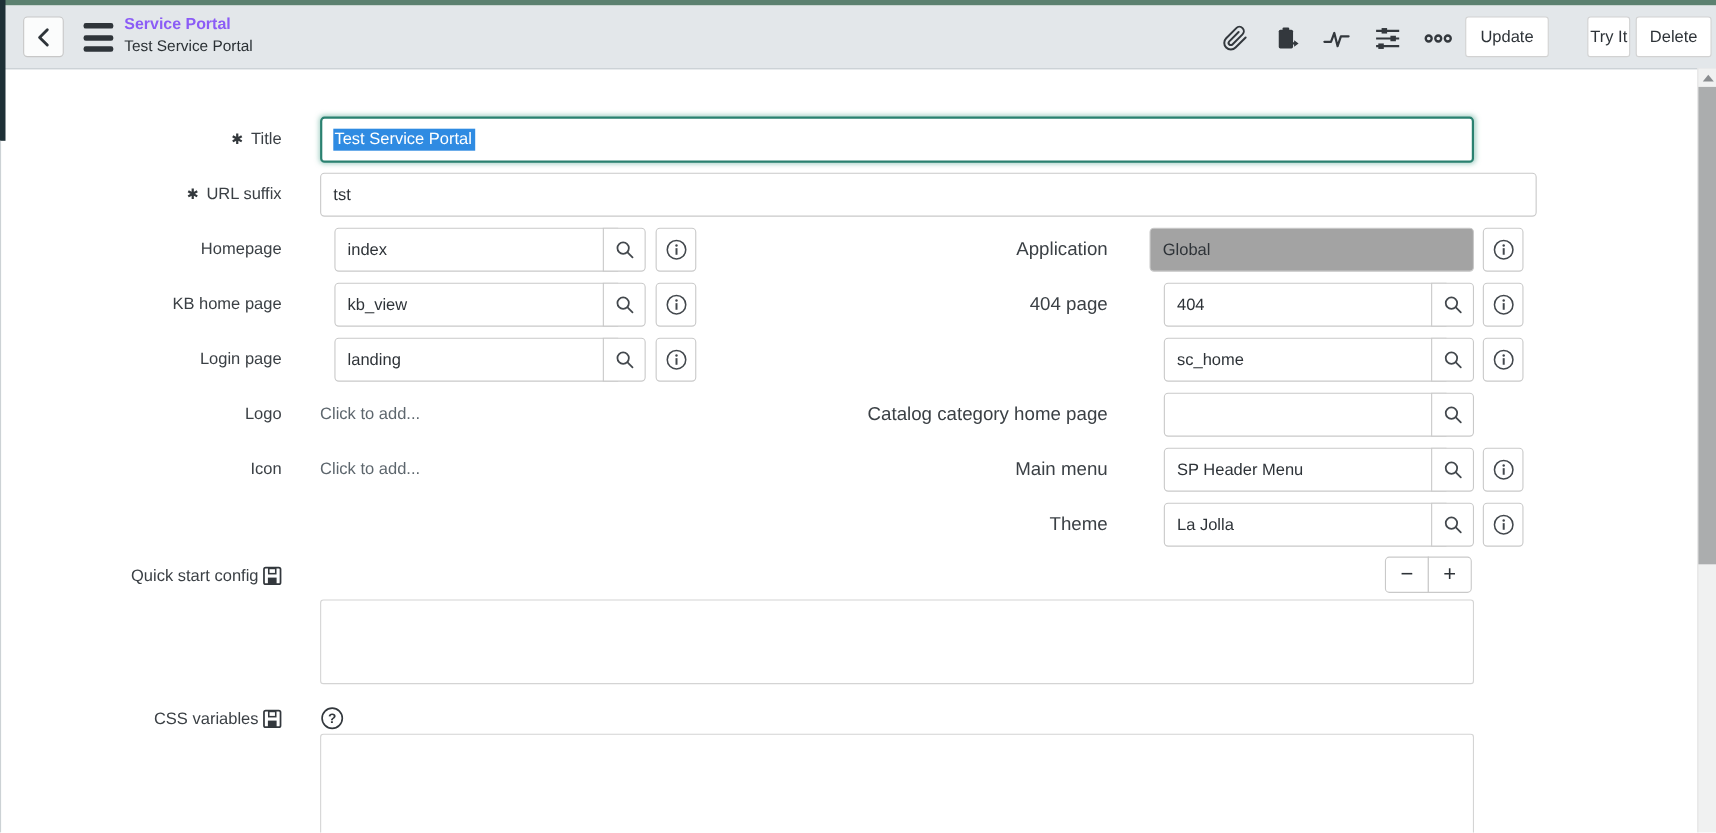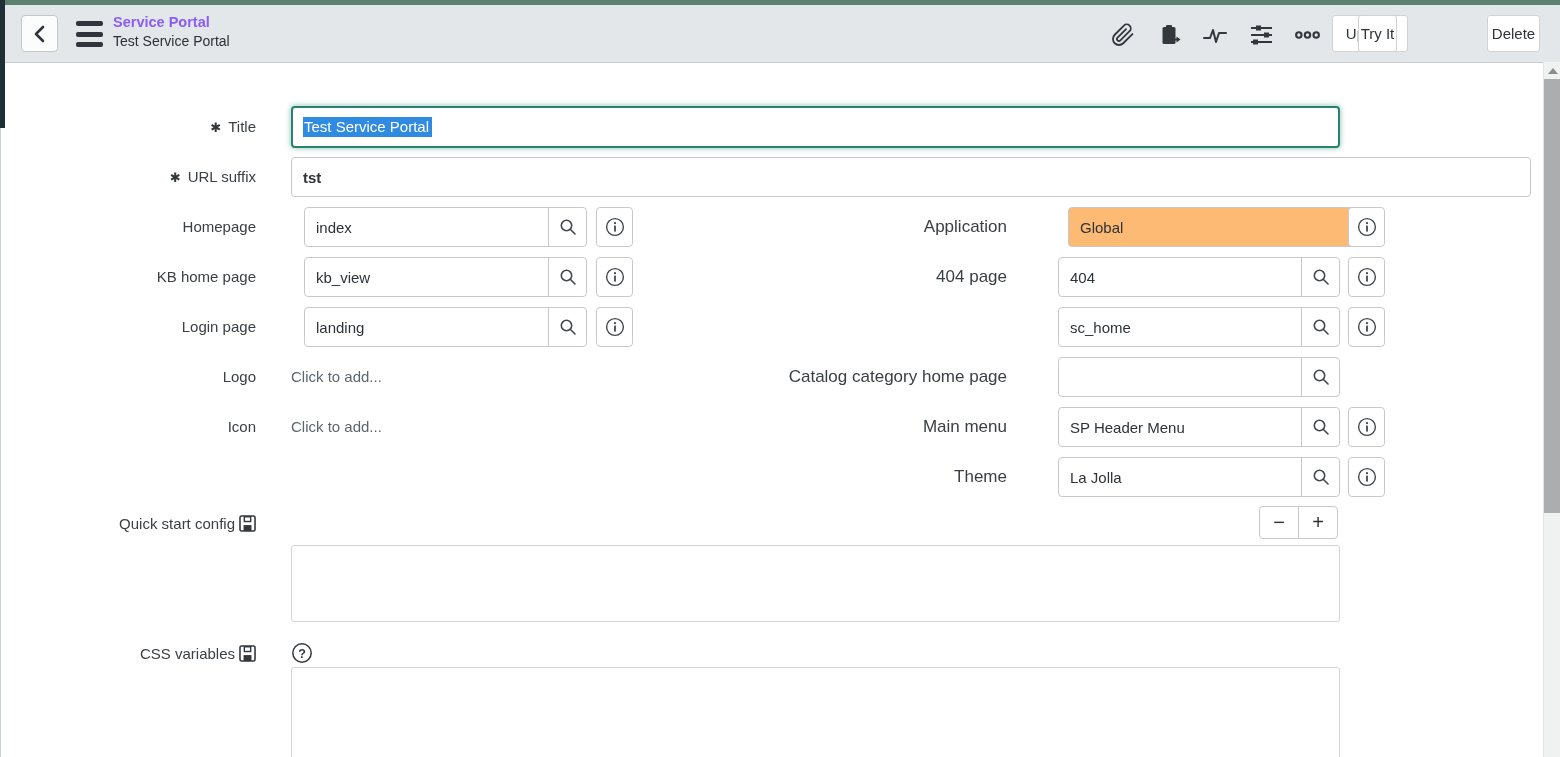--- a/index.html
+++ b/index.html
@@ -26,21 +26,21 @@
              font-size:15px; color:#2e3338; font-family:"Liberation Sans",sans-serif; display:flex; align-items:center; justify-content:center; cursor:pointer; }
 
   
   .lbl { position:absolute; left:40px; width:216px; height:40px; text-align:right; font-size:15px; color:#3b4045; line-height:40px; white-space:nowrap; }
   .lbl-r { position:absolute; left:700px; width:307px; height:40px; text-align:right; font-size:17px; color:#3b4045; line-height:40px; white-space:nowrap; }
   .req { font-size:13px; color:#33383c; margin-right:7px; }
 
   .tinput { position:absolute; height:40px; background:#fff; border:1px solid #c9c9c9; border-radius:4px;
             font-size:15px; color:#2e3338; padding:0 11px; font-family:"Liberation Sans",sans-serif; }
   .tinput.attached { border-radius:4px 0 0 4px;margin-left:13px; }
-  .tinput.readonly { background:#fdba74;margin-left:23px; }
+  .tinput.readonly { background:#a3a3a3; }
   .title-box { position:absolute; left:291px; top:106px; width:1049px; height:42px; background:#fff;
                border:2px solid #2a8170; border-radius:4px; box-shadow:0 0 5px 1px rgba(90,170,150,.55);
                font-size:15px; line-height:38px; padding:0 10px; color:#2e3338; }
   .sel { background:#2f8be2; color:#fff; padding:1px 3px 2px 1px; }
 
   .sq-btn { position:absolute; width:39px; height:40px; background:#fff; border:1px solid #c9c9c9;
             display:flex; align-items:center; justify-content:center; cursor:pointer; }
   .search-btn { border-radius:0 4px 4px 0; }
   .info-btn { width:37px; border-radius:4px; }
 
@@ -128,34 +128,34 @@
 
   <div class="hdr-icon" style="left:1294px;">
     <svg width="28" height="12" viewBox="0 0 28 12">
       <circle cx="5" cy="6" r="2.8" fill="none" stroke="#33383d" stroke-width="2.2"></circle>
       <circle cx="14" cy="6" r="2.8" fill="none" stroke="#33383d" stroke-width="2.2"></circle>
       <circle cx="23" cy="6" r="2.8" fill="none" stroke="#33383d" stroke-width="2.2"></circle>
     </svg>
   </div>
 
   <button class="hdr-btn" style="left:1332px; width:76px;">Update</button>
-  <button class="hdr-btn" style="left:1358px; width:39px;">Try It</button>
-  <button class="hdr-btn" style="left:1487px; width:53px;">Delete</button>
+  <button class="hdr-btn" style="left:1443px; width:39px;">Try It</button>
+  <button class="hdr-btn" style="left:1487px; width:69px;">Delete</button>
 
   <div class="lbl" style="top:107px;">
     <span class="req">✱</span><span>Title</span>
   </div>
   <div class="title-box">
     <span class="sel">Test Service Portal</span>
   </div>
 
   <div class="lbl" style="top:157px;">
     <span class="req">✱</span><span>URL suffix</span>
   </div>
-  <input class="tinput" style="left: 291px; top: 157px; width: 1240px; font-weight: bold;" value="tst">
+  <input class="tinput" style="left: 291px; top: 157px; width: 1106px;" value="tst">
 
   <div class="lbl" style="top:207px;">Homepage</div>
   <input class="tinput attached" style="left: 291px; top: 207px; width: 258px;" value="index">
   <div class="sq-btn search-btn" style="left:548px; top:207px;">
     <svg width="18" height="18" viewBox="0 0 18 18">
         <circle cx="7.5" cy="7.5" r="5.2" fill="none" stroke="#43484d" stroke-width="1.6"></circle>
         <line x1="11.5" y1="11.5" x2="16" y2="16" stroke="#43484d" stroke-width="1.6" stroke-linecap="round"></line>
       </svg>
   </div>
   <div class="sq-btn info-btn" style="left:596px; top:207px;">

